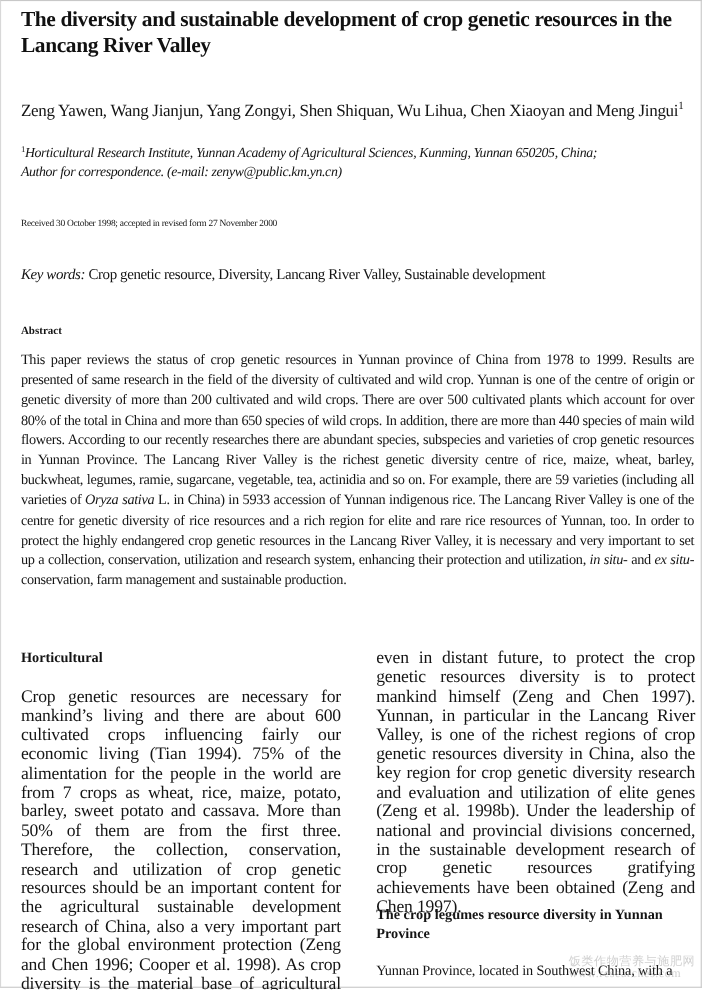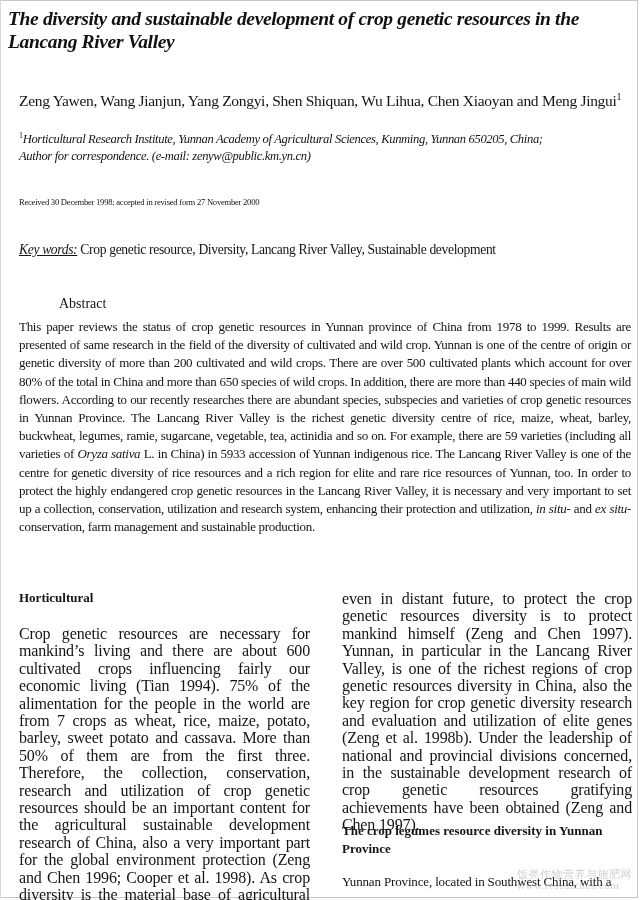--- a/index.html
+++ b/index.html
@@ -8,46 +8,46 @@
     background: #ffffff; color: #141414;
     font-family: "Liberation Serif", "DejaVu Serif", serif;
     position: relative;
   }
   .page {
     position: absolute; left: 0; top: 0; width: 638px; height: 898px;
     border: 1px solid #c8c8c8; border-left-color: #d8d8d8;
     box-sizing: border-box;
   }
   .title {
-    position: absolute; left: 7px; top: 6px; width: 610px;
+    position: absolute; left: 18px; top: 6px; width: 610px;
     font-weight: bold; font-size: 19.5px; line-height: 23px;
-    letter-spacing: -0.35px; color: #111; font-style: italic;
+    letter-spacing: -0.35px; color: #111;
   }
   .authors {
     position: absolute; left: 18px; top: 89px; width: 610px;
     font-size: 15.5px; line-height: 21px; letter-spacing: -0.3px;
   }
   .authors sup { font-size: 10px; vertical-align: 6px; line-height: 0; }
   .affil {
     position: absolute; left: 18px; top: 130px; width: 612px;
     font-style: italic; font-size: 12.6px; line-height: 16.5px; letter-spacing: -0.35px;
   }
   .affil sup { font-size: 8px; vertical-align: 5px; line-height: 0; font-style: normal; }
   .received {
     position: absolute; left: 18px; top: 196px;
     font-size: 8.6px; letter-spacing: -0.25px;
   }
   .keywords {
     position: absolute; left: 18px; top: 241px; width: 610px;
     font-size: 13.6px; letter-spacing: -0.35px;
   }
-  .keywords .kw-label { font-style: italic; text-decoration: underline; }
+  .keywords .kw-label { font-style: italic; }
   .abstract-heading {
     position: absolute; left: 18px; top: 295px;
-    font-weight: normal; font-size: 14px; margin-left: 40px;
+    font-weight: bold; font-size: 10px;
   }
   .abstract-body {
     position: absolute; left: 18px; top: 317px; width: 612px;
     font-size: 13px; line-height: 18.2px; text-align: justify; letter-spacing: -0.3px;
   }
   .col {
     position: absolute; top: 588px; width: 290px;
     font-size: 16px; line-height: 17.4px; text-align: justify; letter-spacing: -0.15px;
   }
   .col-right { left: 341px; top: 589px; width: 290px; }
@@ -80,21 +80,21 @@
 
   <h1 class="title" style="margin:0;">The diversity and sustainable development of crop genetic resources in the Lancang River Valley</h1>
 
   <div class="authors"><span>Zeng Yawen, Wang Jianjun, Yang Zongyi, Shen Shiquan, Wu Lihua, Chen Xiaoyan and Meng Jingui</span><sup>1</sup></div>
 
   <div class="affil">
     <div><sup>1</sup><span>Horticultural Research Institute, Yunnan Academy of Agricultural Sciences, Kunming, Yunnan 650205, China;</span></div>
     <div>Author for correspondence. (e-mail: zenyw@public.km.yn.cn)</div>
   </div>
 
-  <div class="received">Received 30 December 1998; accepted in revised form 27 November 2000</div>
+  <div class="received">Received 30 October 1998; accepted in revised form 27 November 2000</div>
 
   <div class="keywords"><span class="kw-label">Key words:</span> <span>Crop genetic resource, Diversity, Lancang River Valley, Sustainable development</span></div>
 
   <div class="abstract-heading">Abstract</div>
 
   <div class="abstract-body"><span>This paper reviews the status of crop genetic resources in Yunnan province of China from 1978 to 1999. Results are presented of same research in the field of the diversity of cultivated and wild crop. Yunnan is one of the centre of origin or genetic diversity of more than 200 cultivated and wild crops. There are over 500 cultivated plants which account for over 80% of the total in China and more than 650 species of wild crops. In addition, there are more than 440 species of main wild flowers. According to our recently researches there are abundant species, subspecies and varieties of crop genetic resources in Yunnan Province. The Lancang River Valley is the richest genetic diversity centre of rice, maize, wheat, barley, buckwheat, legumes, ramie, sugarcane, vegetable, tea, actinidia and so on. For example, there are 59 varieties (including all varieties of </span><i>Oryza sativa</i><span> L. in China) in 5933 accession of Yunnan indigenous rice. The Lancang River Valley is one of the centre for genetic diversity of rice resources and a rich region for elite and rare rice resources of Yunnan, too. In order to protect the highly endangered crop genetic resources in the Lancang River Valley, it is necessary and very important to set up a collection, conservation, utilization and research system, enhancing their protection and utilization, </span><i>in situ</i><span>- and </span><i>ex situ</i><span>-conservation, farm management and sustainable production.</span></div>
 
   <div class="intro-heading">Horticultural</div>
 
   <div class="col-left-body">Crop genetic resources are necessary for mankind’s living and there are about 600 cultivated crops influ­encing fairly our economic living (Tian 1994). 75% of the alimentation for the people in the world are from 7 crops as wheat, rice, maize, potato, barley, sweet potato and cassava. More than 50% of them are from the first three. Therefore, the collection, conserva­tion, research and utilization of crop genetic resources should be an important content for the agricultural sus­tainable development research of China, also a very important part for the global environment protection (Zeng and Chen 1996; Cooper et al. 1998). As crop diversity is the material base of agricultural production and research, and the treasure house of sustainable development for our country in the 21st century and</div>

